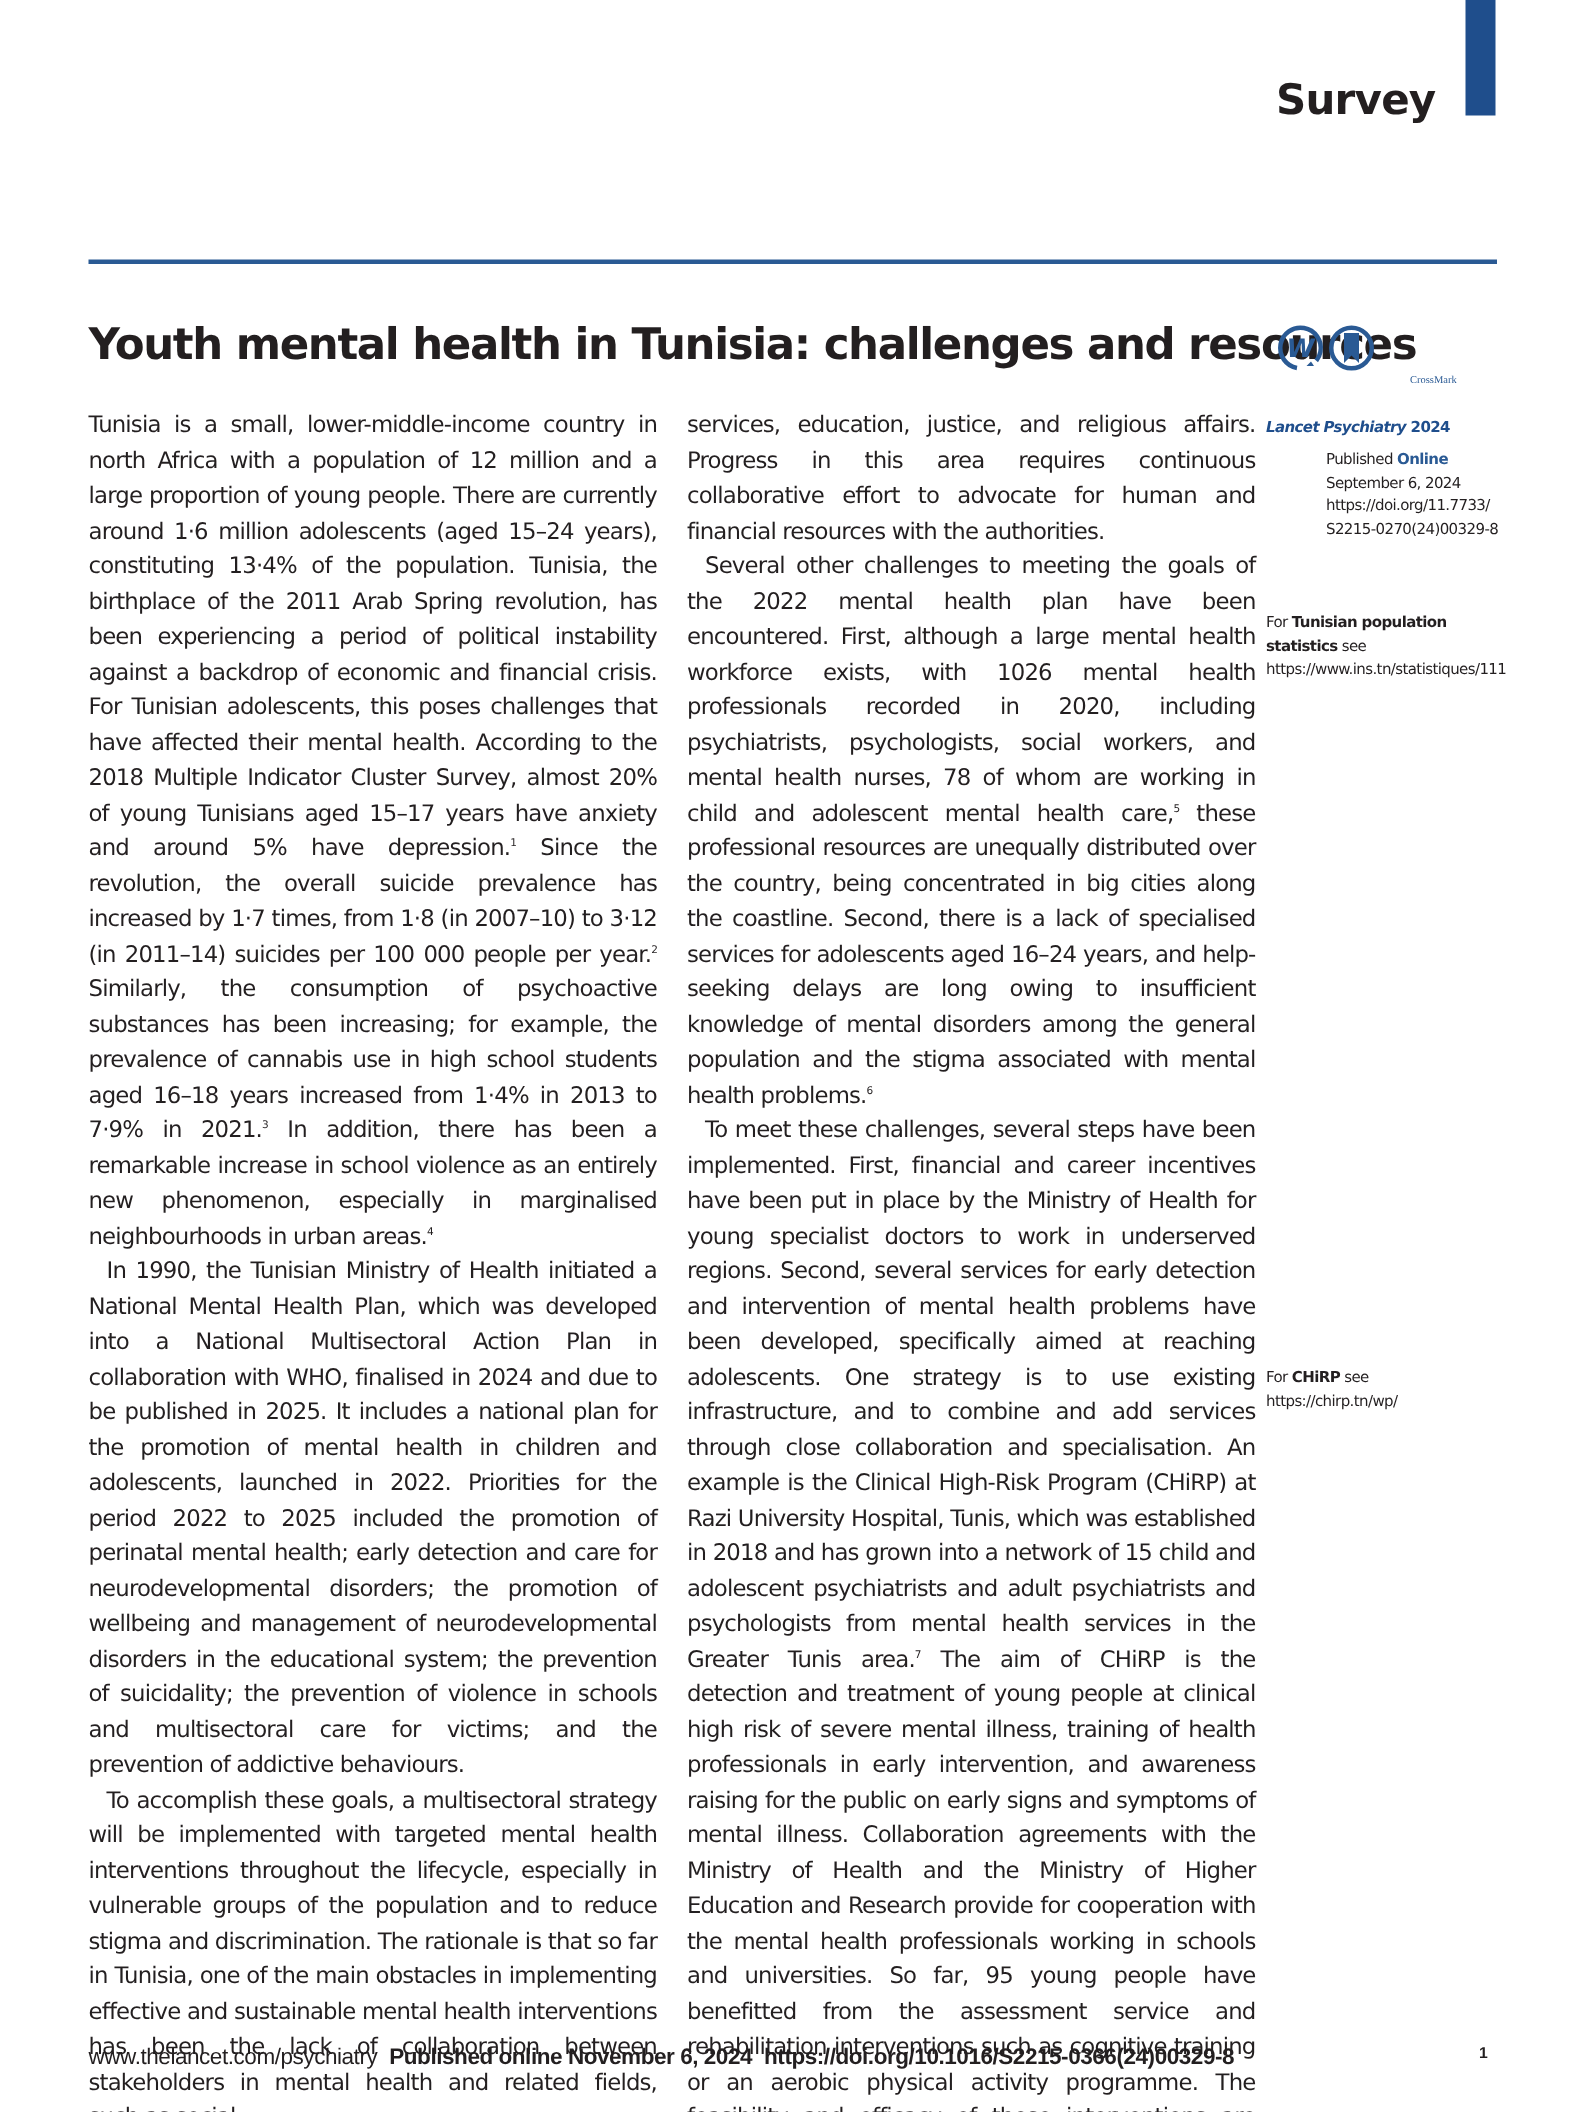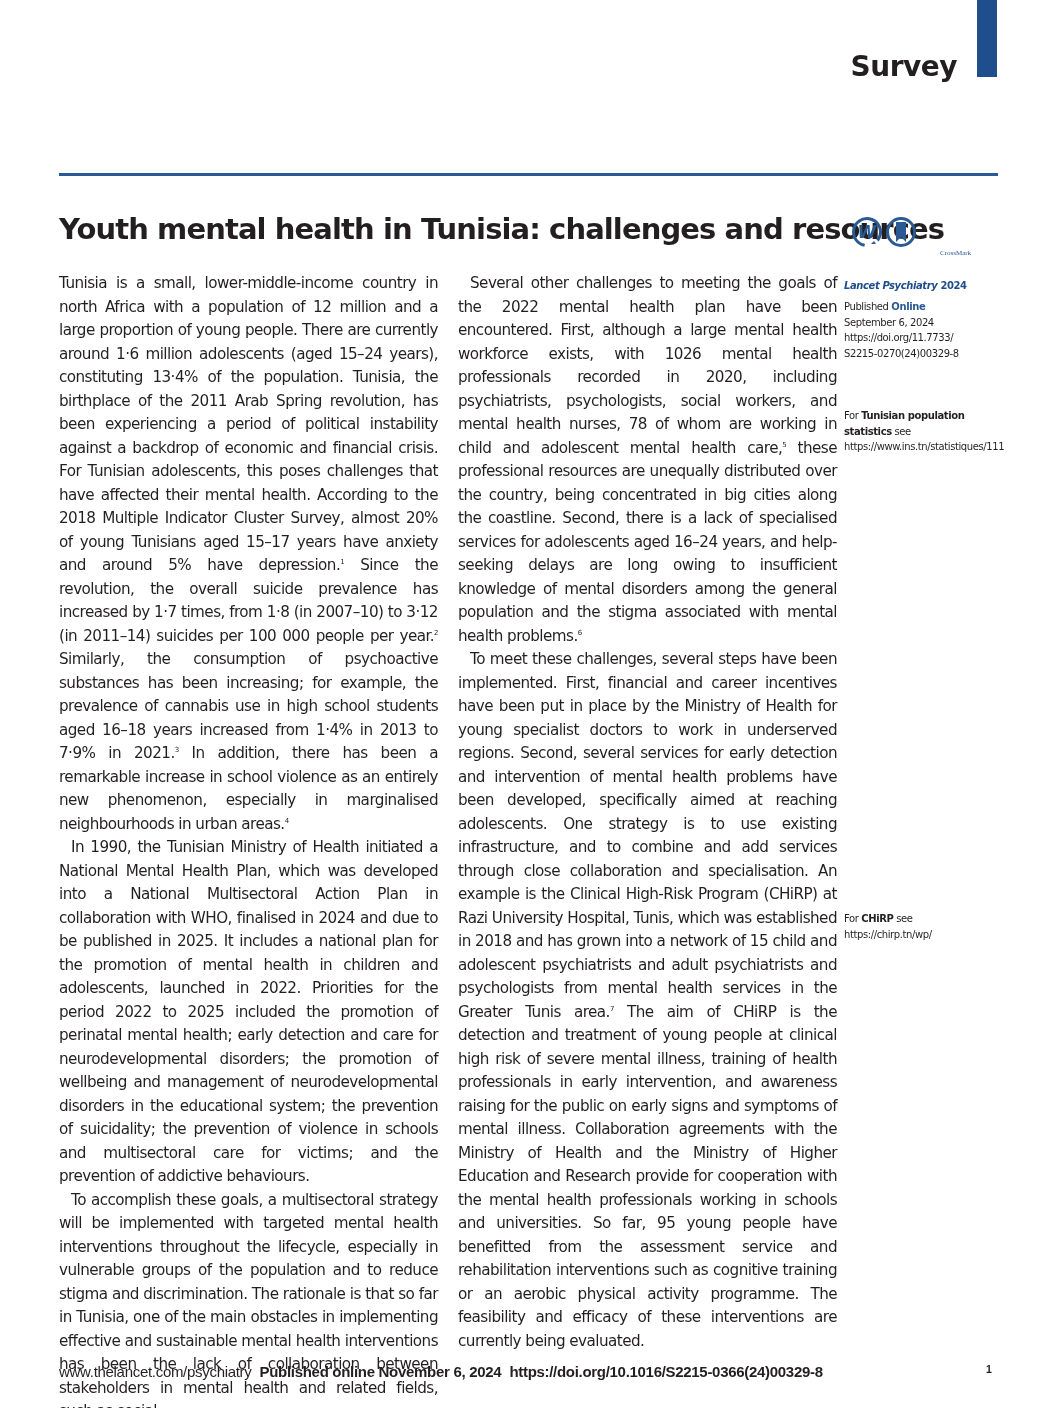--- a/index.html
+++ b/index.html
@@ -21,21 +21,21 @@
          font-family:"DejaVu Sans", sans-serif; letter-spacing:-0.55px; text-align:justify; color:#231f20; }
   .col p { margin:0; text-indent:0; }
   .col p.ind { text-indent:12px; }
   .col1 { left:59px; }
   .col2 { left:458px; }
   sup { font-size:7px; line-height:0; vertical-align:6px; }
   .side { position:absolute; left:844px; width:150px; font-size:10px; line-height:15.5px;
           font-family:"DejaVu Sans", sans-serif; letter-spacing:-0.4px; color:#231f20; }
   .side-journal { top:278px; color:#1f4e8c; font-weight:bold; }
   .side-journal i { font-style:italic; }
-  .side-pub { top:299px; }
+  .side-pub { top:299px;margin-left:40px; }
   .side-pub .online { color:#2a5a94; font-weight:bold; }
   .side-tunisia { top:372px;margin-top:36px; }
   .side-chirp { top:911px; }
   .footer { position:absolute; left:59px; top:1363px; font-size:15px; font-family:"Liberation Sans", sans-serif;
             letter-spacing:-0.3px; color:#231f20; }
   .footer b { font-weight:bold; }
   .footer span { margin-right:8px; }
   .page-num { position:absolute; left:986px; top:1363px; font-size:10.5px; font-weight:bold;
               font-family:"Liberation Sans", sans-serif; }
 </style>
@@ -60,20 +60,21 @@
   </svg>
   <span class="crossmark-label">CrossMark</span>
 </div>
 
 <div class="col col1">
     <p><span>Tunisia is a small, lower-middle-income country in north Africa with a population of 12 million and a large proportion of young people. There are currently around 1·6 million adolescents (aged 15–24 years), constituting 13·4% of the population. Tunisia, the birthplace of the 2011 Arab Spring revolution, has been experiencing a period of political instability against a backdrop of economic and financial crisis. For Tunisian adolescents, this poses challenges that have affected their mental health. According to the 2018 Multiple Indicator Cluster Survey, almost 20% of young Tunisians aged 15–17 years have anxiety and around 5% have depression.</span><sup>1</sup><span> Since the revolution, the overall suicide prevalence has increased by 1·7 times, from 1·8 (in 2007–10) to 3·12 (in 2011–14) suicides per 100 000 people per year.</span><sup>2</sup><span> Similarly, the consumption of psychoactive substances has been increasing; for example, the prevalence of cannabis use in high school students aged 16–18 years increased from 1·4% in 2013 to 7·9% in 2021.</span><sup>3</sup><span> In addition, there has been a remarkable increase in school violence as an entirely new phenomenon, especially in marginalised neighbourhoods in urban areas.</span><sup>4</sup></p>
     <p class="ind"><span>In 1990, the Tunisian Ministry of Health initiated a National Mental Health Plan, which was developed into a National Multisectoral Action Plan in collaboration with WHO, finalised in 2024 and due to be published in 2025. It includes a national plan for the promotion of mental health in children and adolescents, launched in 2022. Priorities for the period 2022 to 2025 included the promotion of perinatal mental health; early detection and care for neurodevelopmental disorders; the promotion of wellbeing and management of neurodevelopmental disorders in the educational system; the prevention of suicidality; the prevention of violence in schools and multisectoral care for victims; and the prevention of addictive behaviours.</span></p>
     <p class="ind"><span>To accomplish these goals, a multisectoral strategy will be implemented with targeted mental health interventions throughout the lifecycle, especially in vulnerable groups of the population and to reduce stigma and discrimination. The rationale is that so far in Tunisia, one of the main obstacles in implementing effective and sustainable mental health interventions has been the lack of collaboration between stakeholders in mental health and related fields, such as social</span></p>
   </div>
 <div class="col col2">
+    <p><span>services, education, justice, and religious affairs. Progress in this area requires continuous collaborative effort to advocate for human and financial resources with the authorities.</span></p>
     <p class="ind"><span>Several other challenges to meeting the goals of the 2022 mental health plan have been encountered. First, although a large mental health workforce exists, with 1026 mental health professionals recorded in 2020, including psychiatrists, psychologists, social workers, and mental health nurses, 78 of whom are working in child and adolescent mental health care,</span><sup>5</sup><span> these professional resources are unequally distributed over the country, being concentrated in big cities along the coastline. Second, there is a lack of specialised services for adolescents aged 16–24 years, and help-seeking delays are long owing to insufficient knowledge of mental disorders among the general population and the stigma associated with mental health problems.</span><sup>6</sup></p>
     <p class="ind"><span>To meet these challenges, several steps have been implemented. First, financial and career incentives have been put in place by the Ministry of Health for young specialist doctors to work in underserved regions. Second, several services for early detection and intervention of mental health problems have been developed, specifically aimed at reaching adolescents. One strategy is to use existing infrastructure, and to combine and add services through close collaboration and specialisation. An example is the Clinical High-Risk Program (CHiRP) at Razi University Hospital, Tunis, which was established in 2018 and has grown into a network of 15 child and adolescent psychiatrists and adult psychiatrists and psychologists from mental health services in the Greater Tunis area.</span><sup>7</sup><span> The aim of CHiRP is the detection and treatment of young people at clinical high risk of severe mental illness, training of health professionals in early intervention, and awareness raising for the public on early signs and symptoms of mental illness. Collaboration agreements with the Ministry of Health and the Ministry of Higher Education and Research provide for cooperation with the mental health professionals working in schools and universities. So far, 95 young people have benefitted from the assessment service and rehabilitation interventions such as cognitive training or an aerobic physical activity programme. The feasibility and efficacy of these interventions are currently being evaluated.</span></p>
   </div>
 
 <div class="side side-journal">
   <i>Lancet Psychiatry</i>
   <span>2024</span>
 </div>
 <div class="side side-pub">
   <div>

